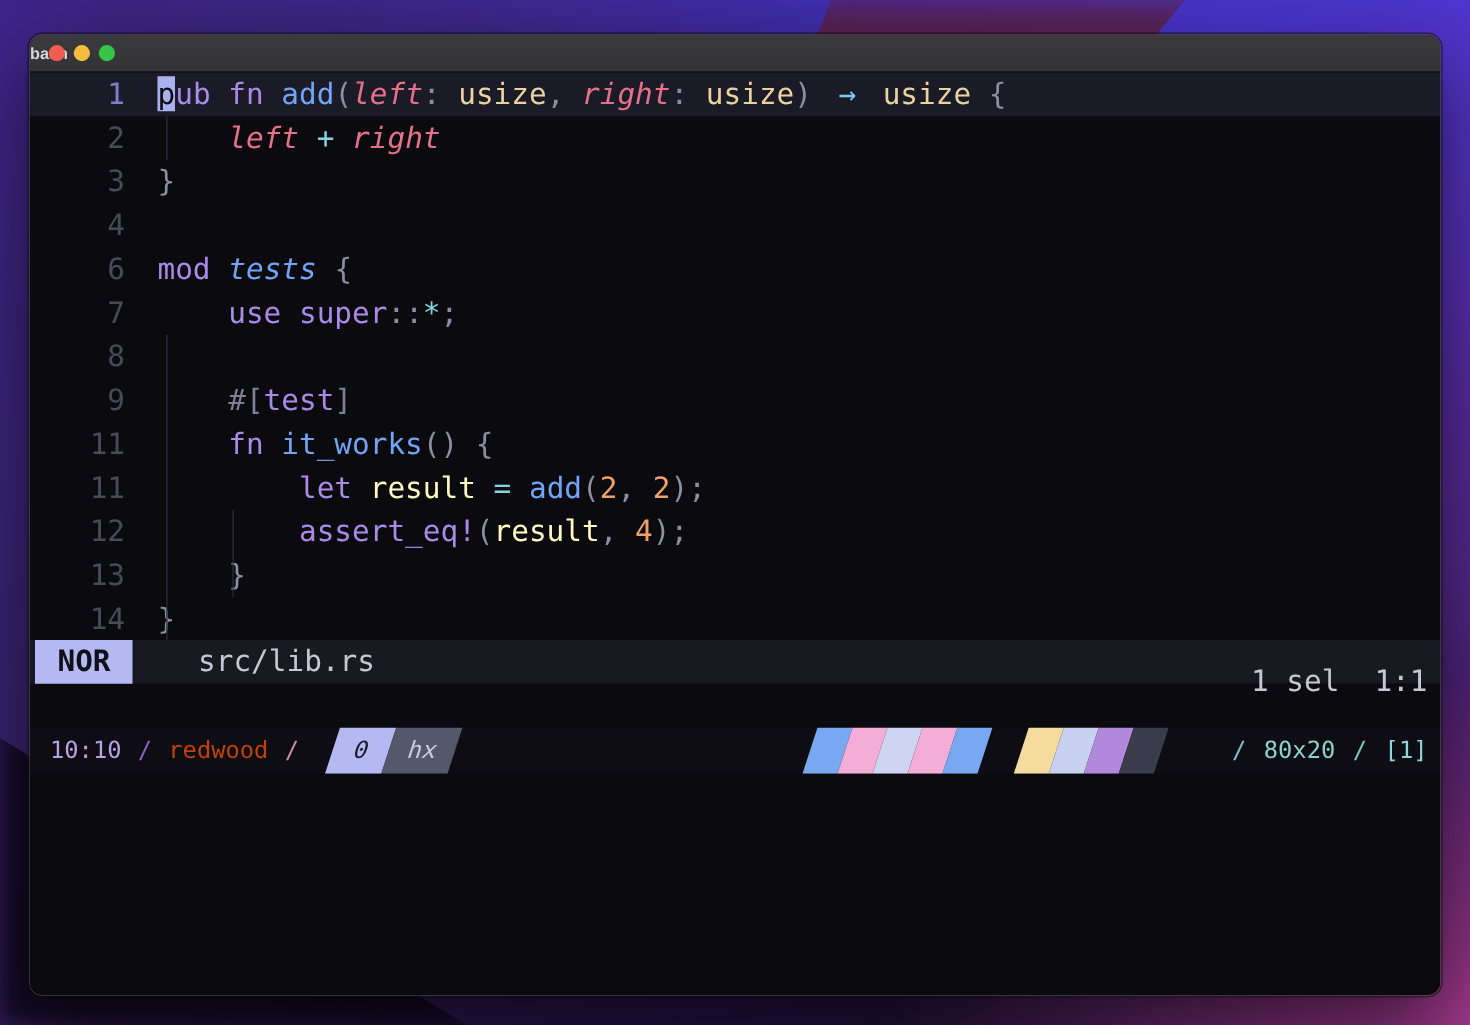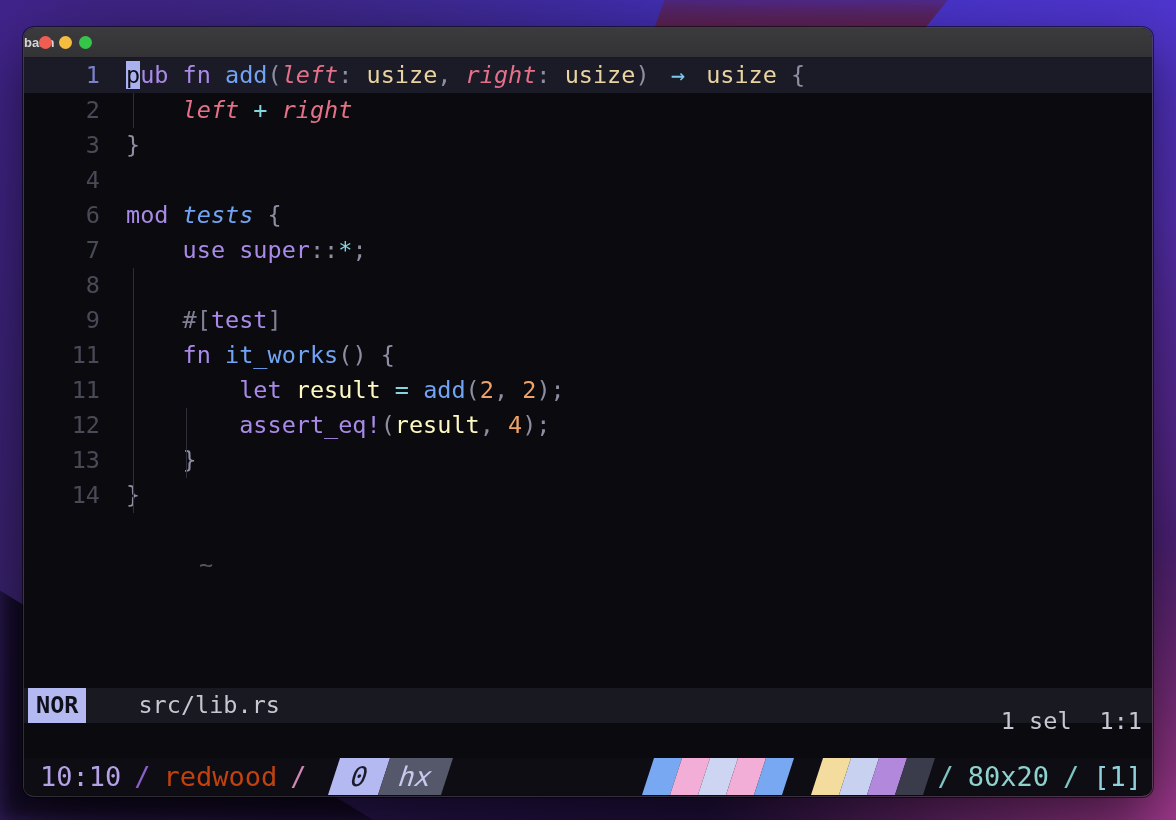--- a/index.html
+++ b/index.html
@@ -30,47 +30,47 @@
   }
   .traffic { position:absolute; left:15px; top:0; height:100%; display:flex; align-items:center; gap:7px; }
   .light { width:13px; height:13px; border-radius:50%; }
   .light.red { background:#f25d51; }
   .light.yellow { background:#f5bd3f; }
   .light.green { background:#35c649; }
   .title { font-family:"Liberation Sans",sans-serif; font-size:13px; font-weight:bold; color:#d6d6d8; }
 
   .term { position:relative; height:737px; background:#0b0b0f;
     font-size:23.5px; line-height:35px; color:#c7cbe6; }
-  .editor { position:relative; height:630px; overflow:hidden; }
+  .editor { position:relative; height:454px; overflow:hidden; }
   .row { height:35px; white-space:pre; }
   .row.active { background:#1b1b27; }
   .ln { display:inline-block; width:76px; text-align:right; color:#494a57; }
   .row.active .ln { color:#7b80c9; }
   .code { padding-left:26px; }
   .tilde-row .ln { color:#54555f; }
 
   .c-kw{color:#a98ae8} .c-fn{color:#72a4f5} .c-mod{color:#72a4f5;font-style:italic}
   .c-param{color:#e57189;font-style:italic} .c-type{color:#e9d3a0}
   .c-punct{color:#8d8ea2} .c-attr{color:#7f8093}
   .c-op{color:#84d5dc} .c-arrow{color:#7cc8ec} .c-num{color:#eea269}
   .c-var{color:#fef9c3}
   .c-cursor{background:#a9b1ee;color:#0c0c11}
   .arrow2{display:inline-block;width:2ch;text-align:center}
 
   .indent-guide { position:absolute; width:1px; background:#2d2e3a; }
 
   .statusline { height:35px; background:#191922; display:flex; align-items:center; color:#c6c7d2; }
-  .mode-badge { height:35px; line-height:35px; margin-left:4px; padding:0 8px;
+  .mode-badge { height:35px; line-height:35px; margin-left:4px; padding:0 18px;
     background:#b4b9f1; color:#10101a; font-weight:bold; }
   .sl-file { margin-left:52px; }
   .sl-right { margin-left:auto; display:flex; gap:28px; padding-right:10px;margin-top:32px; }
   .cmdline { height:35px; background:#0b0b0f; }
 
   .tmuxbar { position:relative; height:37px; background:#0d0d13; overflow:hidden;
-    display:flex; align-items:flex-start; font-size:27px; }
+    display:flex; align-items:flex-start; font-size:19px; }
   .tmux-left { display:flex; align-items:center; height:100%; padding-left:16px; }
   .t-time { color:#b5a1e6; }
   .t-sep1 { color:#8a5fc9; margin:0 13px; }
   .t-host { color:#c2410c; }
   .t-sep2 { color:#cf86b4; margin:0 13px; }
   .winseg { display:flex; height:100%; transform:skewX(-18deg); margin-left:14px; }
   .winseg .idx { background:#b4b9f1; color:#1c1c2e; padding:0 17px; line-height:37px; }
   .winseg .name { background:#55576a; color:#c6cbee; padding:0 15px; line-height:37px; }
   .flags { position:absolute; top:0; height:100%; display:flex; transform:skewX(-18deg); }
   .flags .stripe { width:28px; height:100%; }

